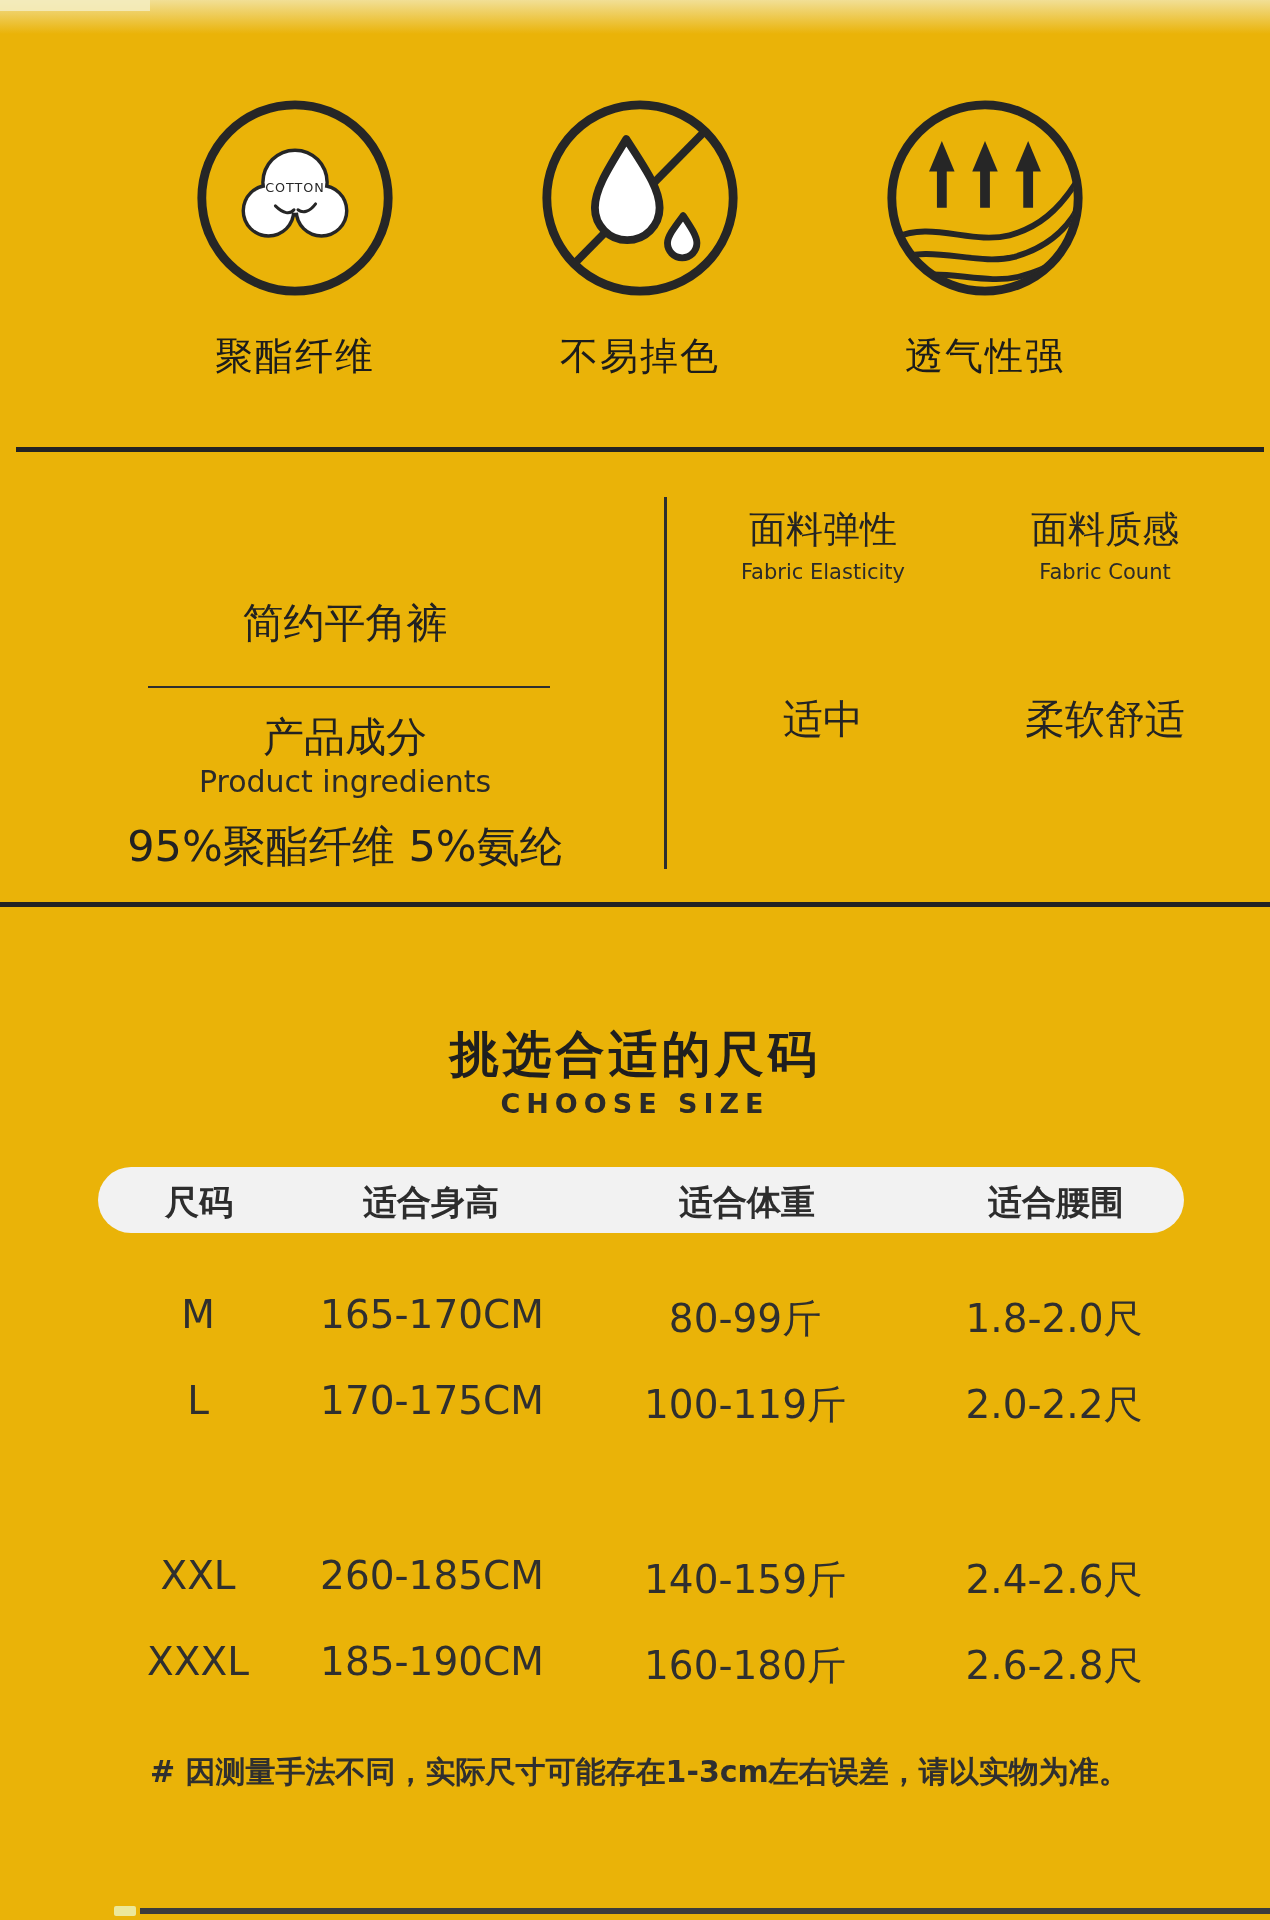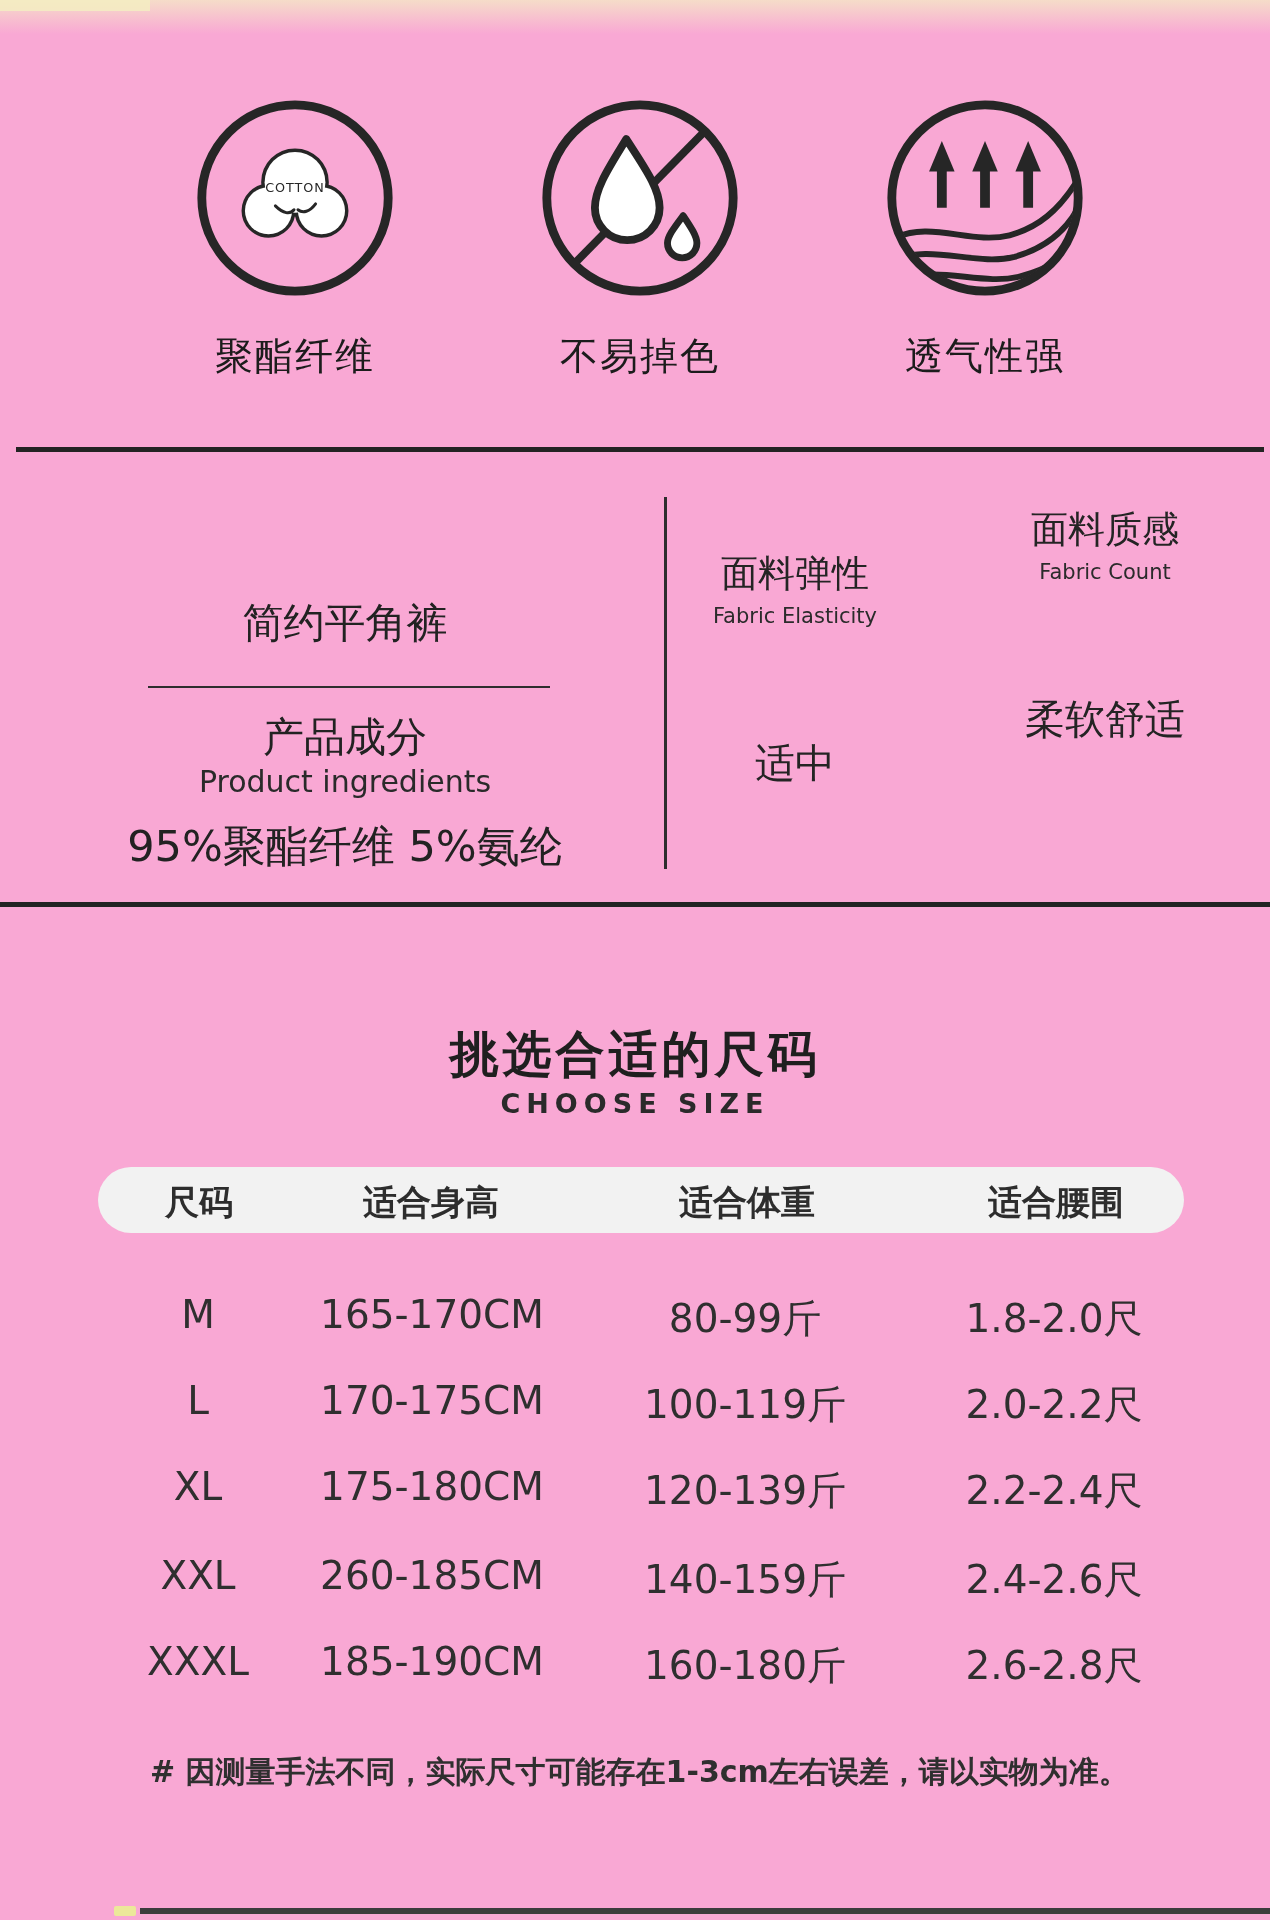--- a/index.html
+++ b/index.html
@@ -1,16 +1,16 @@
 <!DOCTYPE html>
 <html><head>
 <meta charset="utf-8">
 <style>
   html,body{margin:0;padding:0;background:#fff;}
-  .page{position:relative;width:1270px;height:1920px;background:#f9a8d4;overflow:hidden;
+  .page{position:relative;width:1270px;height:1920px;background:#eab308;overflow:hidden;
         font-family:"DejaVu Sans",sans-serif;color:#262626;}
 
   
   .top-tint{position:absolute;top:0;left:0;right:0;height:34px;
     background:linear-gradient(180deg, rgba(244,238,197,0.75), rgba(255,255,255,0));}
   .top-tint-left{position:absolute;top:0;left:0;width:150px;height:11px;background:#f3edc2;opacity:.85;}
 
   
   .feature{position:absolute;top:95px;width:300px;display:flex;flex-direction:column;align-items:center;}
   .feature .icn{width:206px;height:206px;}
@@ -31,21 +31,21 @@
   .name-value{top:596px;}
   .name-underline{position:absolute;left:148px;top:686px;width:402px;height:2px;background:#2e2e2e;}
   .ing-title{top:710px;font-size:41px;}
   .ing-en{top:764px;font-size:30px;}
   .ing-value{top:818px;font-size:43px;white-space:nowrap;}
 
   .vdivider{position:absolute;left:664px;top:497px;width:3px;height:372px;background:#2e2e2e;}
 
   
   .acol{position:absolute;width:260px;text-align:center;}
-  .acol.a1{left:665px;margin-top:44px;} .acol.a2{left:975px;}
+  .acol.a1{left:693px;} .acol.a2{left:975px;}
   .a-zh{position:absolute;top:505px;width:260px;font-size:37px;font-weight:500;color:#242424;white-space:nowrap;}
   .a-en{position:absolute;top:560px;width:260px;font-size:21px;color:#2b2b2b;white-space:nowrap;}
   .a-val{position:absolute;top:692px;width:260px;font-size:40px;font-weight:400;color:#242424;white-space:nowrap;}
 
   
   .size-title{position:absolute;top:1022px;left:0;right:0;text-align:center;
     font-size:49px;font-weight:800;color:#1f1f1f;letter-spacing:4px;}
   .size-sub{position:absolute;top:1088px;left:0;right:0;text-align:center;
     font-size:27px;font-weight:700;color:#2a2a2a;letter-spacing:6px;}
 
@@ -165,26 +165,20 @@
     <span class="tcell c1">165-170CM</span>
     <span class="tcell c2">80-99斤</span>
     <span class="tcell c3">1.8-2.0尺</span>
   </div>
   <div class="trow r1">
     <span class="tcell c0">L</span>
     <span class="tcell c1">170-175CM</span>
     <span class="tcell c2">100-119斤</span>
     <span class="tcell c3">2.0-2.2尺</span>
   </div>
-  <div class="trow r2">
-    <span class="tcell c0">XL</span>
-    <span class="tcell c1">175-180CM</span>
-    <span class="tcell c2">120-139斤</span>
-    <span class="tcell c3">2.2-2.4尺</span>
-  </div>
   <div class="trow r3">
     <span class="tcell c0">XXL</span>
     <span class="tcell c1">260-185CM</span>
     <span class="tcell c2">140-159斤</span>
     <span class="tcell c3">2.4-2.6尺</span>
   </div>
   <div class="trow r4">
     <span class="tcell c0">XXXL</span>
     <span class="tcell c1">185-190CM</span>
     <span class="tcell c2">160-180斤</span>

